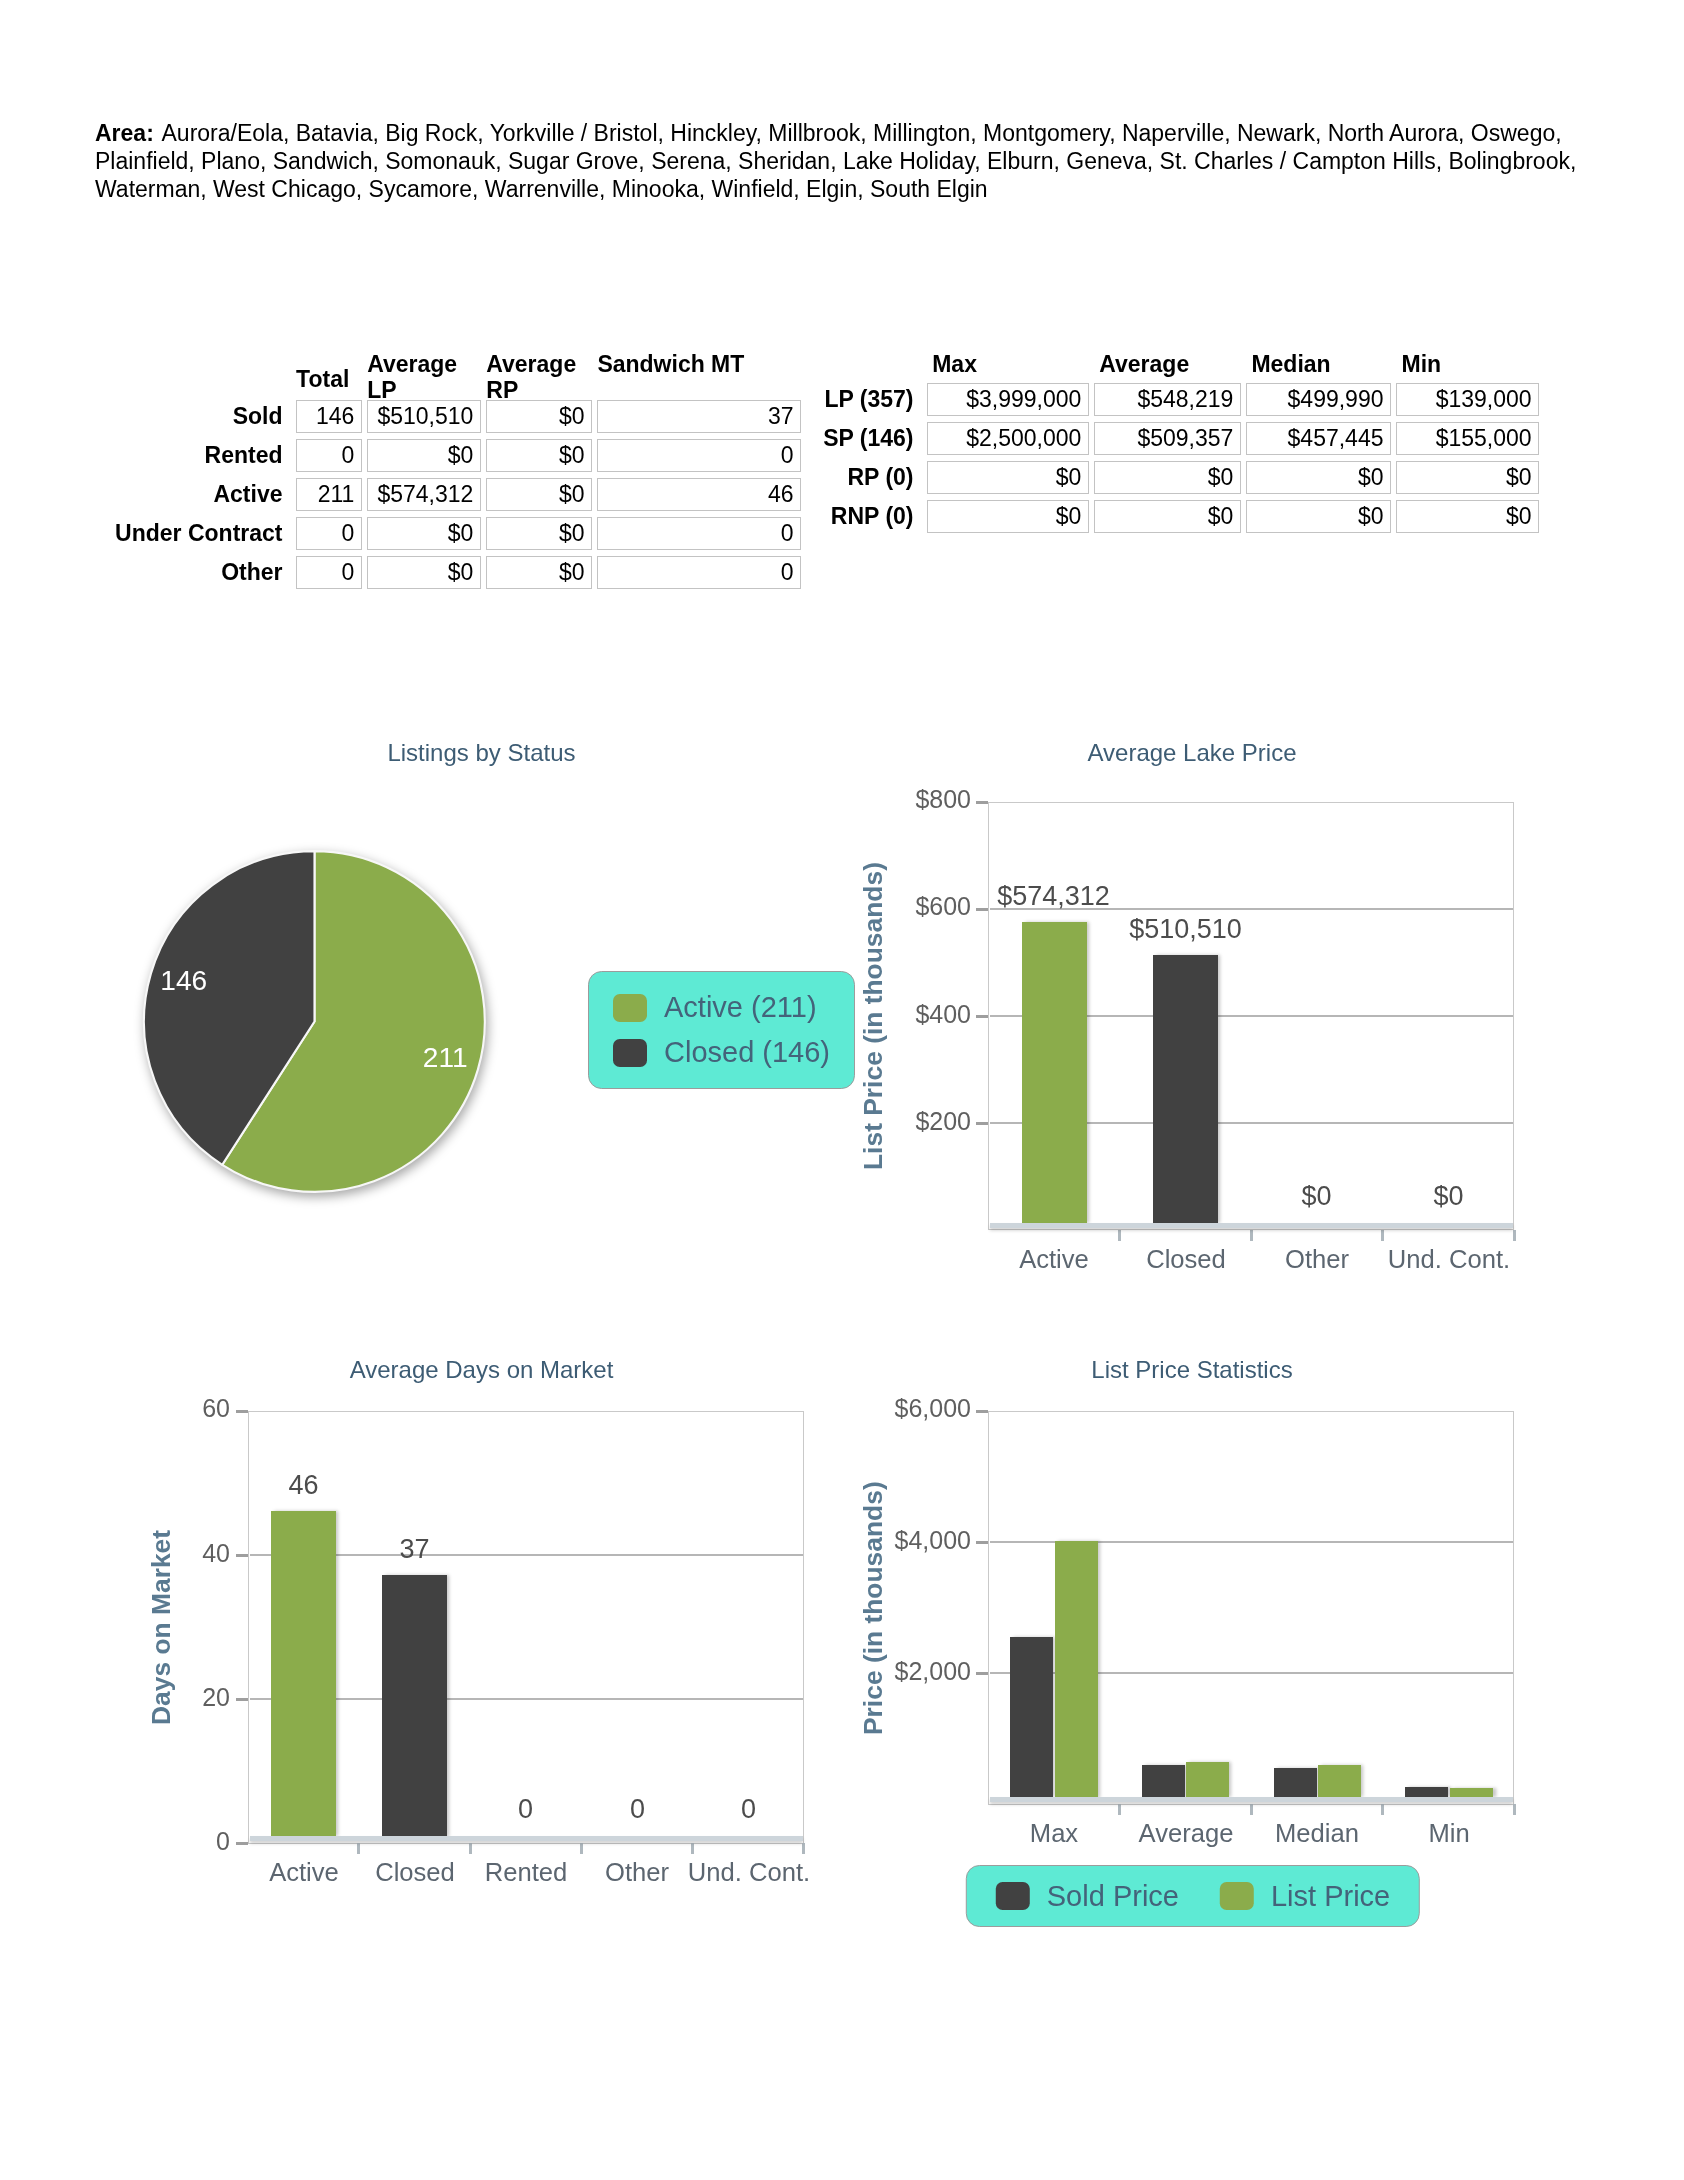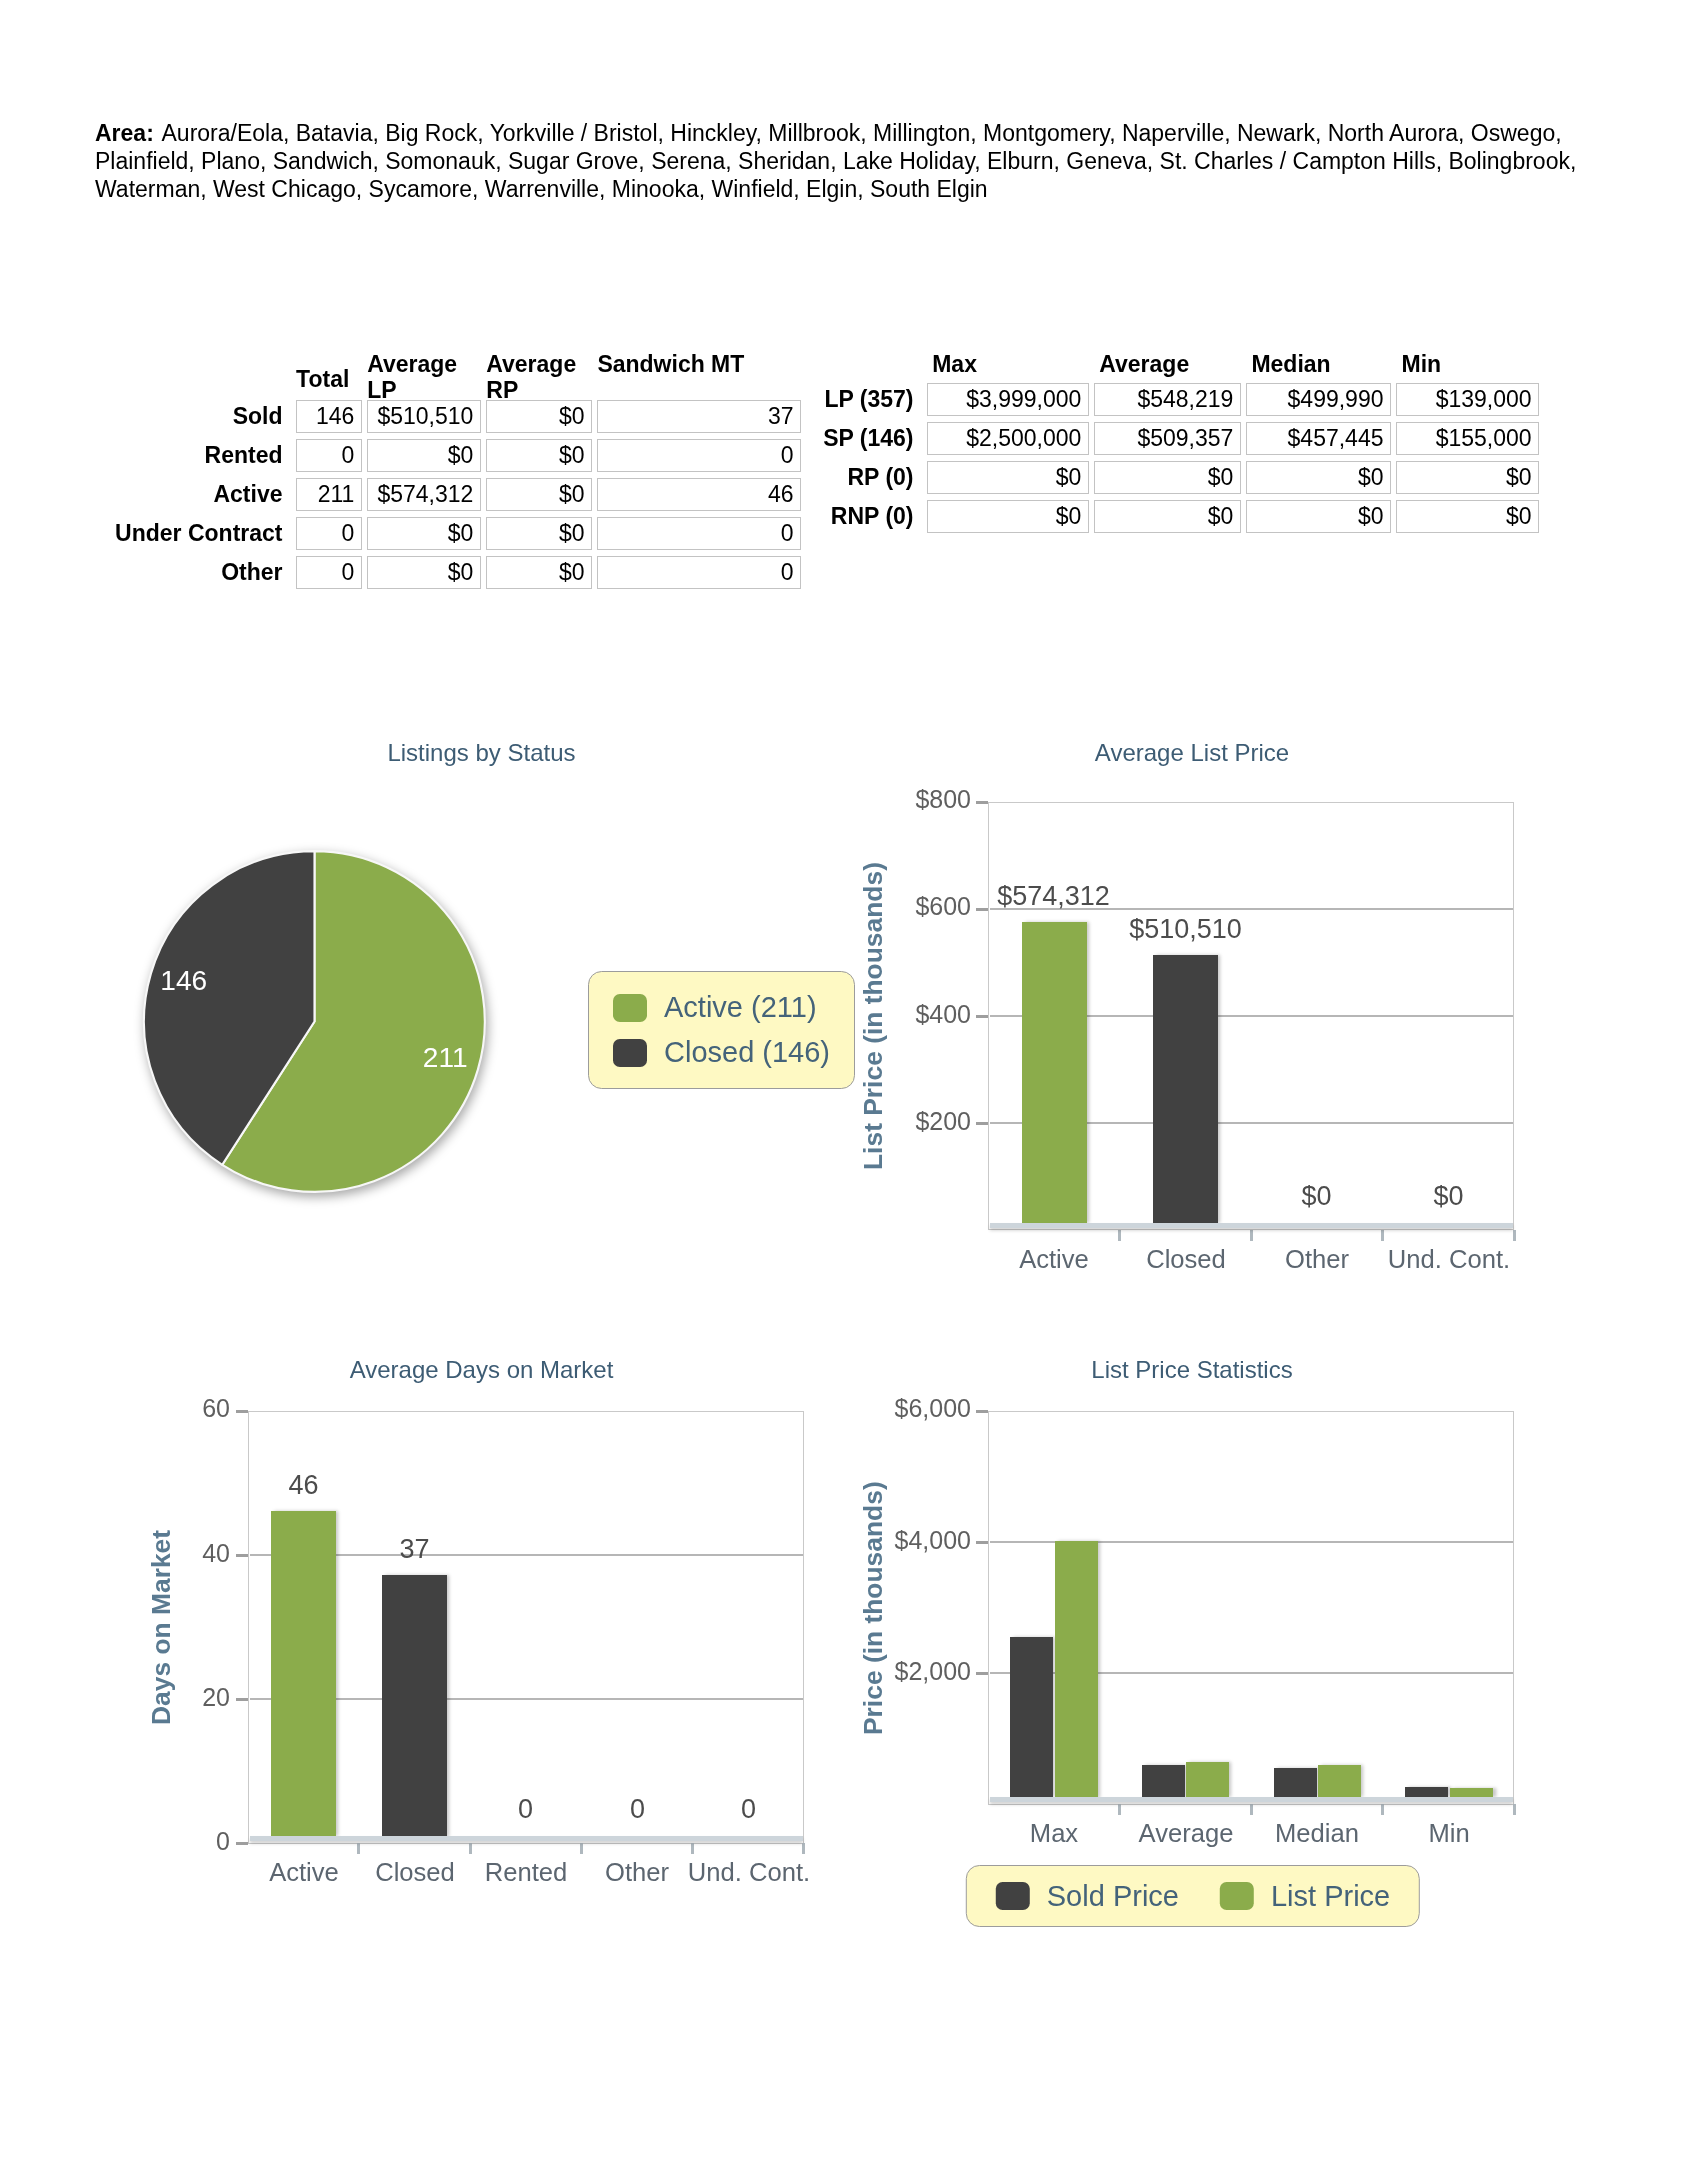--- a/index.html
+++ b/index.html
@@ -48,21 +48,21 @@
   .tickmark{position:absolute;width:12px;height:2.6px;background:#9E9E9E;}
   .xtick{position:absolute;width:2.6px;height:11px;background:#AFB8BE;}
   .ticklabel{position:absolute;text-align:right;color:#5F5F5F;font-size:25px;}
   .vallabel{position:absolute;text-align:center;color:#4C4C4C;font-size:27px;}
   .catlabel{position:absolute;text-align:center;color:#5C6670;font-size:25.6px;line-height:31px;}
 
   
   #pie-svg{position:absolute;left:139px;top:846px;filter:drop-shadow(2.6px 4.3px 5.1px rgba(0,0,0,0.35));}
 
   
-  .legend{position:absolute;background:#fef9c3;border:1.7px solid #9C9C9C;border-radius:13.6px;display:flex;}
+  .legend{position:absolute;background:#5eead4;border:1.7px solid #9C9C9C;border-radius:13.6px;display:flex;}
   .legend-v{flex-direction:column;gap:12px;padding:19px 24px;left:588px;top:971px;}
   .legend-h{flex-direction:row;gap:41px;padding:13.6px 29px;left:1193px;top:1865px;transform:translateX(-50%);}
   .legend-item{display:flex;align-items:center;gap:17px;font-size:29px;color:#44637A;white-space:nowrap;}
   .swatch{width:34px;height:28px;border-radius:6.8px;flex:0 0 auto;}
 </style>
 </head>
 <body>
 
 <div class="page">
 
@@ -148,21 +148,21 @@
       <div class="trow" style="grid-template-columns: 109px 162px 147px 145px 143px;">
         <div class="tlabel">RNP (0)</div>
         <div class="tbox">$0</div>
         <div class="tbox">$0</div>
         <div class="tbox">$0</div>
         <div class="tbox">$0</div>
       </div>
     </div>
 
   <div class="chart-title t-pie">Listings by Status</div>
-  <div class="chart-title t-alp">Average List Price</div>
+  <div class="chart-title t-alp">Average Lake Price</div>
   <div class="chart-title t-adom">Average Days on Market</div>
   <div class="chart-title t-lps">List Price Statistics</div>
 
   <div class="ylabel yl-alp">List Price (in thousands)</div>
   <div class="ylabel yl-adom">Days on Market</div>
   <div class="ylabel yl-lps">Price (in thousands)</div>
 
   <div id="plot-alp" class="plot"></div>
   <div id="plot-adom" class="plot"></div>
   <div id="plot-lps" class="plot"></div>

